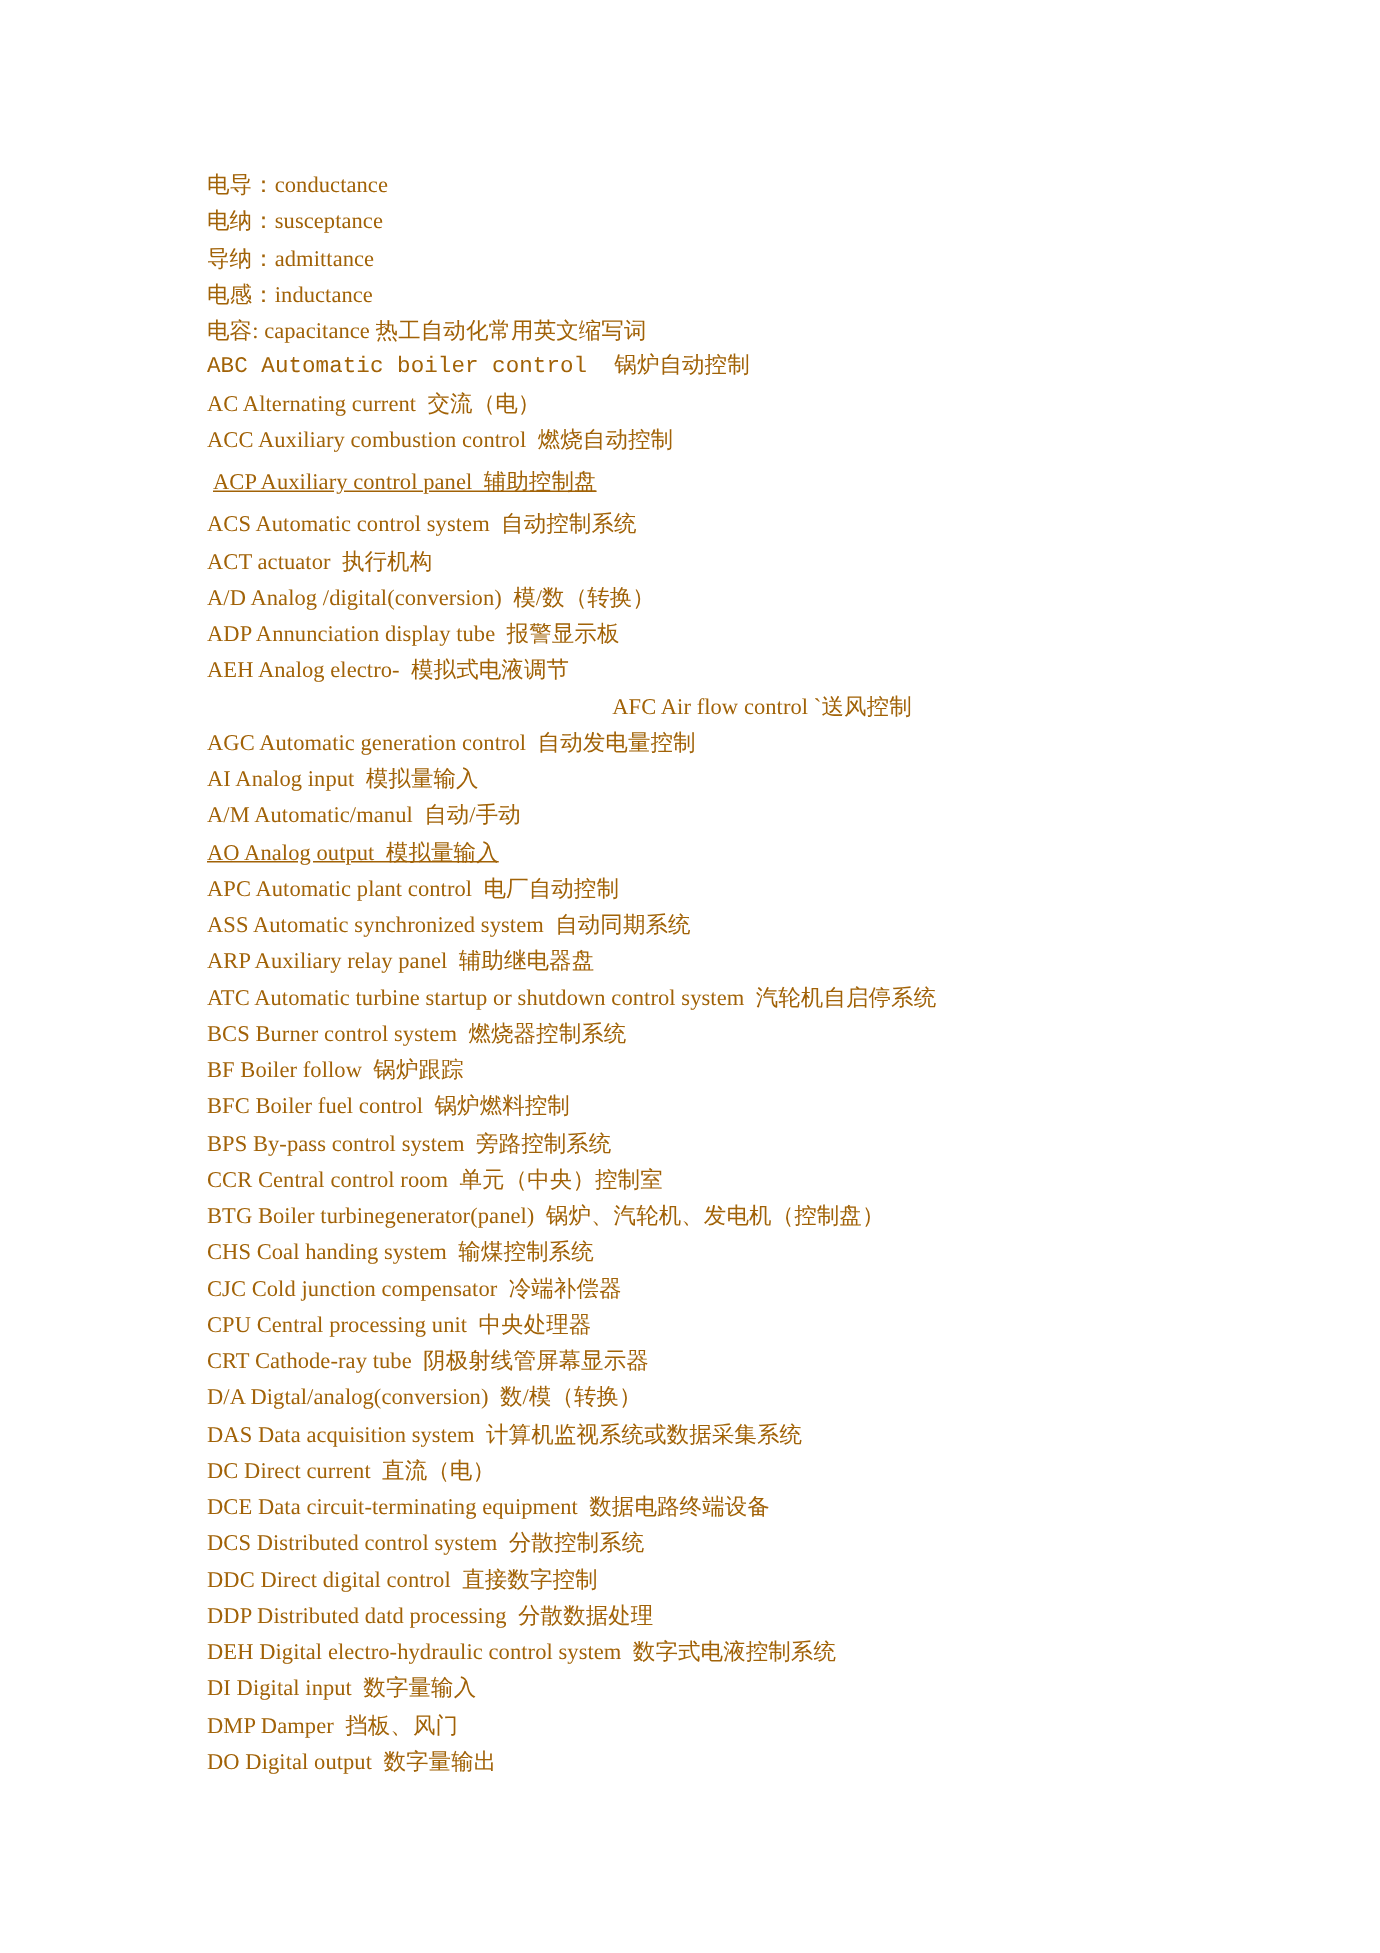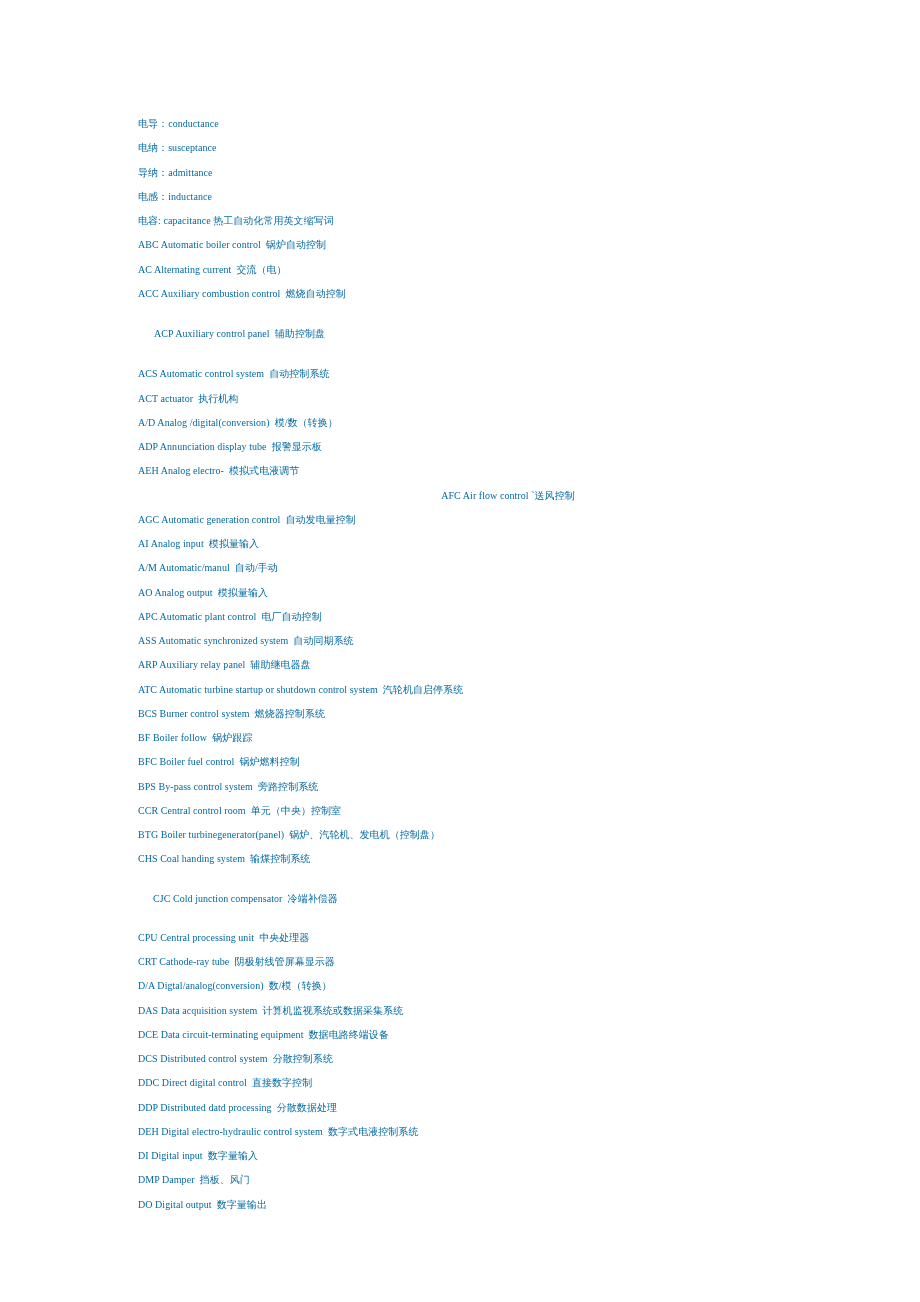--- a/index.html
+++ b/index.html
@@ -23,68 +23,69 @@
     box-sizing: border-box;
   }
   .doc-body {
     position: absolute;
     left: 138px;
     top: 112px;
     width: 740px;
   }
   .doc-line {
     font-family: "Liberation Serif", "DejaVu Serif", serif;
-    font-size: 10px;
+    font-size: 15px;
     line-height: 24.25px;
     white-space: pre;
-    color: #0369a1;
+    color: #a16207;
     letter-spacing: 0.05px;
     -webkit-font-smoothing: antialiased;
   }
 </style>
 </head>
 <body>
 
 <div class="page" style="background: rgb(255, 255, 255);">
   <div class="doc-body" style="color: rgb(0, 0, 0);">
       <p class="doc-line" style="margin: 0px;">电导：conductance</p>
       <p class="doc-line" style="margin: 0px;">电纳：susceptance</p>
       <p class="doc-line" style="margin: 0px;">导纳：admittance</p>
       <p class="doc-line" style="margin: 0px;">电感：inductance</p>
       <p class="doc-line" style="margin: 0px;">电容: capacitance 热工自动化常用英文缩写词</p>
-      <p class="doc-line" style="margin: 0px;">ABC Automatic boiler control  锅炉自动控制</p>
+      <p class="doc-line" style="margin: 0px; font-family: Liberation Mono, monospace;">ABC Automatic boiler control  锅炉自动控制</p>
       <p class="doc-line" style="margin: 0px;">AC Alternating current  交流（电）</p>
       <p class="doc-line" style="margin: 0px;">ACC Auxiliary combustion control  燃烧自动控制</p>
-      <p class="doc-line" style="margin: 16px;">ACP Auxiliary control panel  辅助控制盘</p>
+      <p class="doc-line" style="margin: 4px; text-decoration: underline;">ACP Auxiliary control panel  辅助控制盘</p>
       <p class="doc-line" style="margin: 0px;">ACS Automatic control system  自动控制系统</p>
       <p class="doc-line" style="margin: 0px;">ACT actuator  执行机构</p>
       <p class="doc-line" style="margin: 0px;">A/D Analog /digital(conversion)  模/数（转换）</p>
       <p class="doc-line" style="margin: 0px;">ADP Annunciation display tube  报警显示板</p>
       <p class="doc-line" style="margin: 0px;">AEH Analog electro-  模拟式电液调节</p>
       <p class="doc-line" style="margin: 0px; text-align: center;">AFC Air flow control `送风控制</p>
       <p class="doc-line" style="margin: 0px;">AGC Automatic generation control  自动发电量控制</p>
       <p class="doc-line" style="margin: 0px;">AI Analog input  模拟量输入</p>
       <p class="doc-line" style="margin: 0px;">A/M Automatic/manul  自动/手动</p>
-      <p class="doc-line" style="margin: 0px;">AO Analog output  模拟量输入</p>
+      <p class="doc-line" style="margin: 0px; text-decoration: underline;">AO Analog output  模拟量输入</p>
       <p class="doc-line" style="margin: 0px;">APC Automatic plant control  电厂自动控制</p>
       <p class="doc-line" style="margin: 0px;">ASS Automatic synchronized system  自动同期系统</p>
       <p class="doc-line" style="margin: 0px;">ARP Auxiliary relay panel  辅助继电器盘</p>
       <p class="doc-line" style="margin: 0px;">ATC Automatic turbine startup or shutdown control system  汽轮机自启停系统</p>
       <p class="doc-line" style="margin: 0px;">BCS Burner control system  燃烧器控制系统</p>
       <p class="doc-line" style="margin: 0px;">BF Boiler follow  锅炉跟踪</p>
       <p class="doc-line" style="margin: 0px;">BFC Boiler fuel control  锅炉燃料控制</p>
       <p class="doc-line" style="margin: 0px;">BPS By-pass control system  旁路控制系统</p>
       <p class="doc-line" style="margin: 0px;">CCR Central control room  单元（中央）控制室</p>
       <p class="doc-line" style="margin: 0px;">BTG Boiler turbinegenerator(panel)  锅炉、汽轮机、发电机（控制盘）</p>
       <p class="doc-line" style="margin: 0px;">CHS Coal handing system  输煤控制系统</p>
-      <p class="doc-line" style="margin: 15px;">CJC Cold junction compensator  冷端补偿器</p>
+      <p class="doc-line" style="margin: 0px;">CJC Cold junction compensator  冷端补偿器</p>
       <p class="doc-line" style="margin: 0px;">CPU Central processing unit  中央处理器</p>
       <p class="doc-line" style="margin: 0px;">CRT Cathode-ray tube  阴极射线管屏幕显示器</p>
       <p class="doc-line" style="margin: 0px;">D/A Digtal/analog(conversion)  数/模（转换）</p>
       <p class="doc-line" style="margin: 0px;">DAS Data acquisition system  计算机监视系统或数据采集系统</p>
+      <p class="doc-line" style="margin: 0px;">DC Direct current  直流（电）</p>
       <p class="doc-line" style="margin: 0px;">DCE Data circuit-terminating equipment  数据电路终端设备</p>
       <p class="doc-line" style="margin: 0px;">DCS Distributed control system  分散控制系统</p>
       <p class="doc-line" style="margin: 0px;">DDC Direct digital control  直接数字控制</p>
       <p class="doc-line" style="margin: 0px;">DDP Distributed datd processing  分散数据处理</p>
       <p class="doc-line" style="margin: 0px;">DEH Digital electro-hydraulic control system  数字式电液控制系统</p>
       <p class="doc-line" style="margin: 0px;">DI Digital input  数字量输入</p>
       <p class="doc-line" style="margin: 0px;">DMP Damper  挡板、风门</p>
       <p class="doc-line" style="margin: 0px;">DO Digital output  数字量输出</p>
     </div>
 </div>

